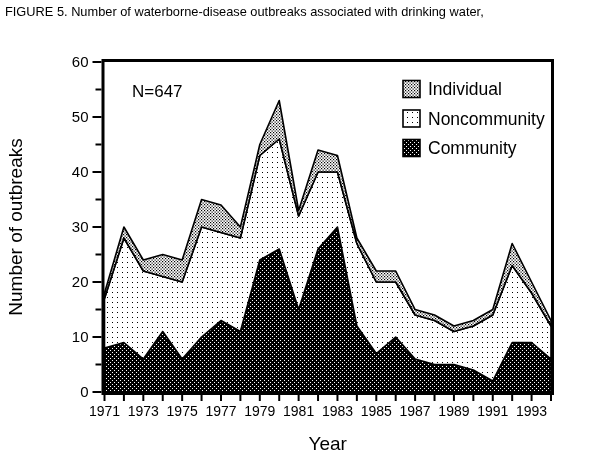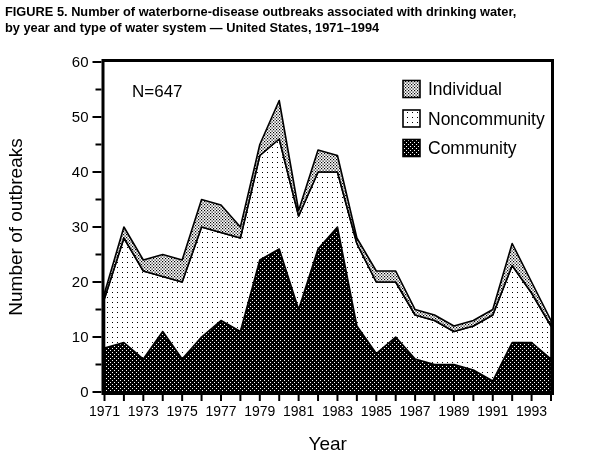--- a/index.html
+++ b/index.html
@@ -1,29 +1,28 @@
 <!DOCTYPE html>
 <html><head>
 <meta charset="utf-8">
 <style>
   html,body{margin:0;padding:0;background:#ffffff;}
   body{width:612px;height:460px;overflow:hidden;position:relative;
        font-family:"Liberation Sans",sans-serif;}
   .figure-title{position:absolute;left:5px;top:4px;width:606px;
-       font-weight:bold;font-size:12.8px;line-height:16px;color:#000;
+       font-weight:normal;font-size:12.8px;line-height:16px;color:#000;
        white-space:nowrap;}
   #chart-svg{position:absolute;left:0;top:0;}
   text{fill:#000;}
 </style>
 </head>
 <body>
 
 <div class="figure-title">
   <div>FIGURE 5. Number of waterborne-disease outbreaks associated with drinking water,</div>
-  <div>by year and type of water system — United States, 1971–1994</div>
 </div>
 
 <svg id="chart-svg" width="612" height="460" viewBox="0 0 612 460">
   <defs>
     <pattern id="community-dots" patternUnits="userSpaceOnUse" width="4" height="4">
       <rect width="4" height="4" fill="#000000"></rect>
       <rect x="0" y="0" width="1" height="1" fill="#ffffff"></rect>
       <rect x="2" y="2" width="1" height="1" fill="#ffffff"></rect>
     </pattern>
     <pattern id="noncommunity-dots" patternUnits="userSpaceOnUse" width="5" height="5">

